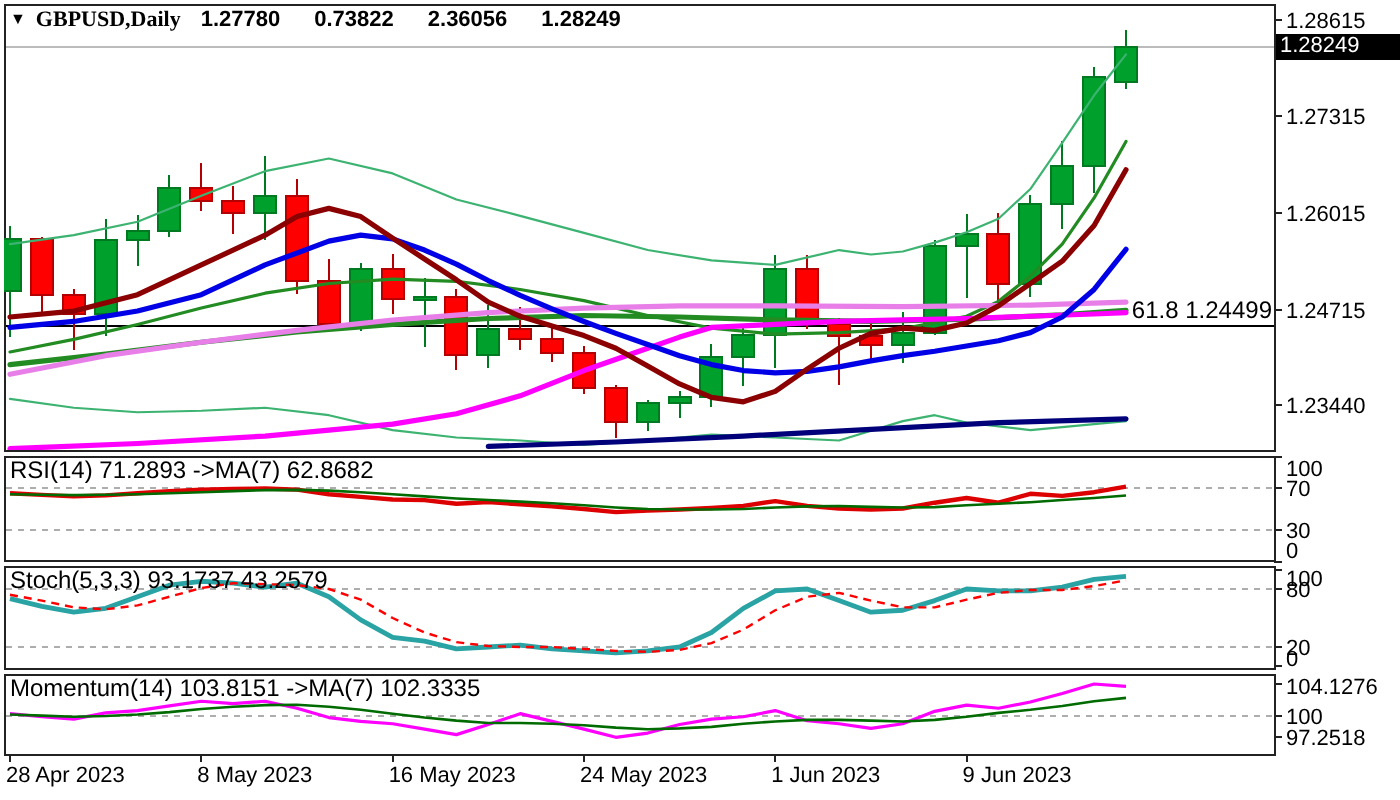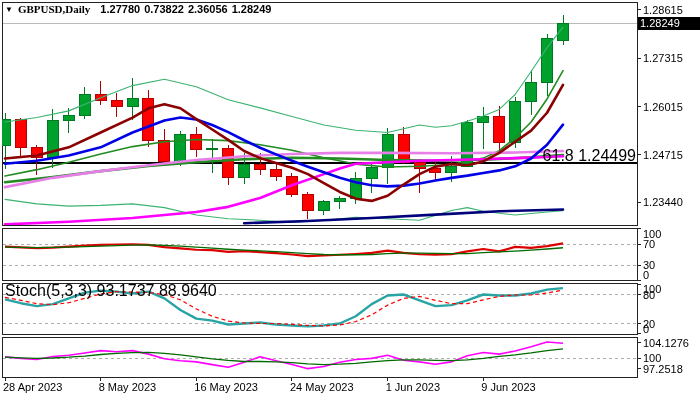--- a/index.html
+++ b/index.html
@@ -1,22 +1,22 @@
 <!DOCTYPE html>
 <html><head>
 <meta charset="utf-8">
 <style>
   html,body{margin:0;padding:0;background:#fff;}
   .stage{position:relative;width:700px;height:400px;background:#ffffff;
          font-family:"Liberation Sans",sans-serif;overflow:hidden;}
   .stage svg{position:absolute;left:0;top:0;}
-  .txt{position:absolute;color:#000;font-size:16px;line-height:13px;white-space:nowrap;}
+  .txt{position:absolute;color:#000;font-size:12px;line-height:13px;white-space:nowrap;}
   .hdr{left:5px;top:3px;font-weight:700;font-size:11px;}
   .hdr .sym{margin-right:10px;font-family:Liberation Serif, serif;}
-  .hdr .v{margin-right:4px;}
+  .hdr .v{margin-right:17px;}
   .tri{display:inline-block;font-size:8px;vertical-align:1px;margin-right:5px;}
   .ptitle{font-weight:400;}
   .fib{right:64px;top:149px;text-align:right;}
   .ptag{left:638px;top:17px;width:60px;height:13px;background:#000;color:#fff;
         font-size:11px;line-height:13px;padding-left:2px;}
 </style>
 </head>
 <body>
 
 <div class="stage">
@@ -186,18 +186,20 @@
       <line x1="387.62857142857143" y1="377" x2="387.62857142857143" y2="381" stroke="#222222" shape-rendering="crispEdges"></line>
       <text x="385.62857142857143" y="391" fill="#000000" font-size="11" font-family="&quot;Liberation Sans&quot;,sans-serif">1 Jun 2023</text>
       <line x1="483.2857142857143" y1="377" x2="483.2857142857143" y2="381" stroke="#222222" shape-rendering="crispEdges"></line>
       <text x="481.2857142857143" y="391" fill="#000000" font-size="11" font-family="&quot;Liberation Sans&quot;,sans-serif">9 Jun 2023</text>
     </svg>
 
   <div class="txt hdr">
     <span class="tri">▼</span><span class="sym">GBPUSD,Daily</span><span class="v">1.27780</span><span class="v">0.73822</span><span class="v">2.36056</span><span class="v">1.28249</span>
   </div>
 
-  <div class="txt ptitle" style="left:5px;top:284px;">Stoch(5,3,3) 93.1737 88.9640</div>
+  <div class="txt ptitle" style="left:5px;top:229px;">RSI(14) 71.2893  -&gt;MA(7) 62.8682</div>
+  <div class="txt ptitle" style="left:5px;top:284px;">Stoch(5,3,3) 93.1737 43.2579</div>
+  <div class="txt ptitle" style="left:5px;top:338px;">Momentum(14) 103.8151  -&gt;MA(7) 102.3335</div>
 
   <div class="txt fib">61.8 1.24499</div>
 
   <div class="txt ptag">1.28249</div>
 </div>
 
 </body></html>

